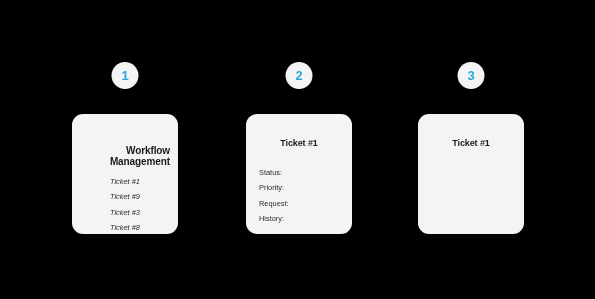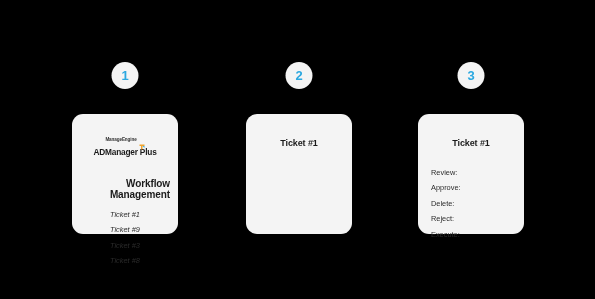--- a/index.html
+++ b/index.html
@@ -150,32 +150,20 @@
 <div id="stage">
 
   <div class="step step-1">
 
     <div class="badge">
       <span>1</span>
     </div>
 
     <div class="card">
 
-      <div class="logo-block">
-        <div class="logo-mark">
-          <span class="logo-wordmark">ManageEngine</span>
-          <span class="logo-glyph">
-            <svg width="6" height="6" viewBox="0 0 12 12" aria-hidden="true">
-              <path d="M1 1 L11 1 L11 4 L7 4 L7 11 L4 11 L4 4 L1 4 Z" fill="#F0A32E"></path>
-              <path d="M7 4 L11 4 L11 8 Z" fill="#2BA8E0"></path>
-            </svg>
-          </span>
-        </div>
-        <div class="logo-product">ADManager Plus</div>
-      </div>
 
       <div class="section-title">Workflow Management</div>
 
       <div class="ticket-list">
         <div class="ticket-item">Ticket #1</div>
         <div class="ticket-item">Ticket #9</div>
         <div class="ticket-item">Ticket #3</div>
         <div class="ticket-item">Ticket #8</div>
       </div>
 
@@ -185,38 +173,37 @@
   <div class="step step-2">
 
     <div class="badge">
       <span>2</span>
     </div>
 
     <div class="card">
 
       <div class="card-heading">Ticket #1</div>
 
+      <div class="field-list">
+        <div class="field-item">Status:</div>
+        <div class="field-item">Priority:</div>
+        <div class="field-item">Request:</div>
+        <div class="field-item">History:</div>
+      </div>
 
     </div>
   </div>
 
   <div class="step step-3">
 
     <div class="badge">
       <span>3</span>
     </div>
 
     <div class="card">
 
       <div class="card-heading">Ticket #1</div>
 
-      <div class="field-list">
-        <div class="field-item">Review:</div>
-        <div class="field-item">Approve:</div>
-        <div class="field-item">Delete:</div>
-        <div class="field-item">Reject:</div>
-        <div class="field-item">Execute:</div>
-      </div>
 
     </div>
   </div>
 
 </div>
 
 </body></html>

